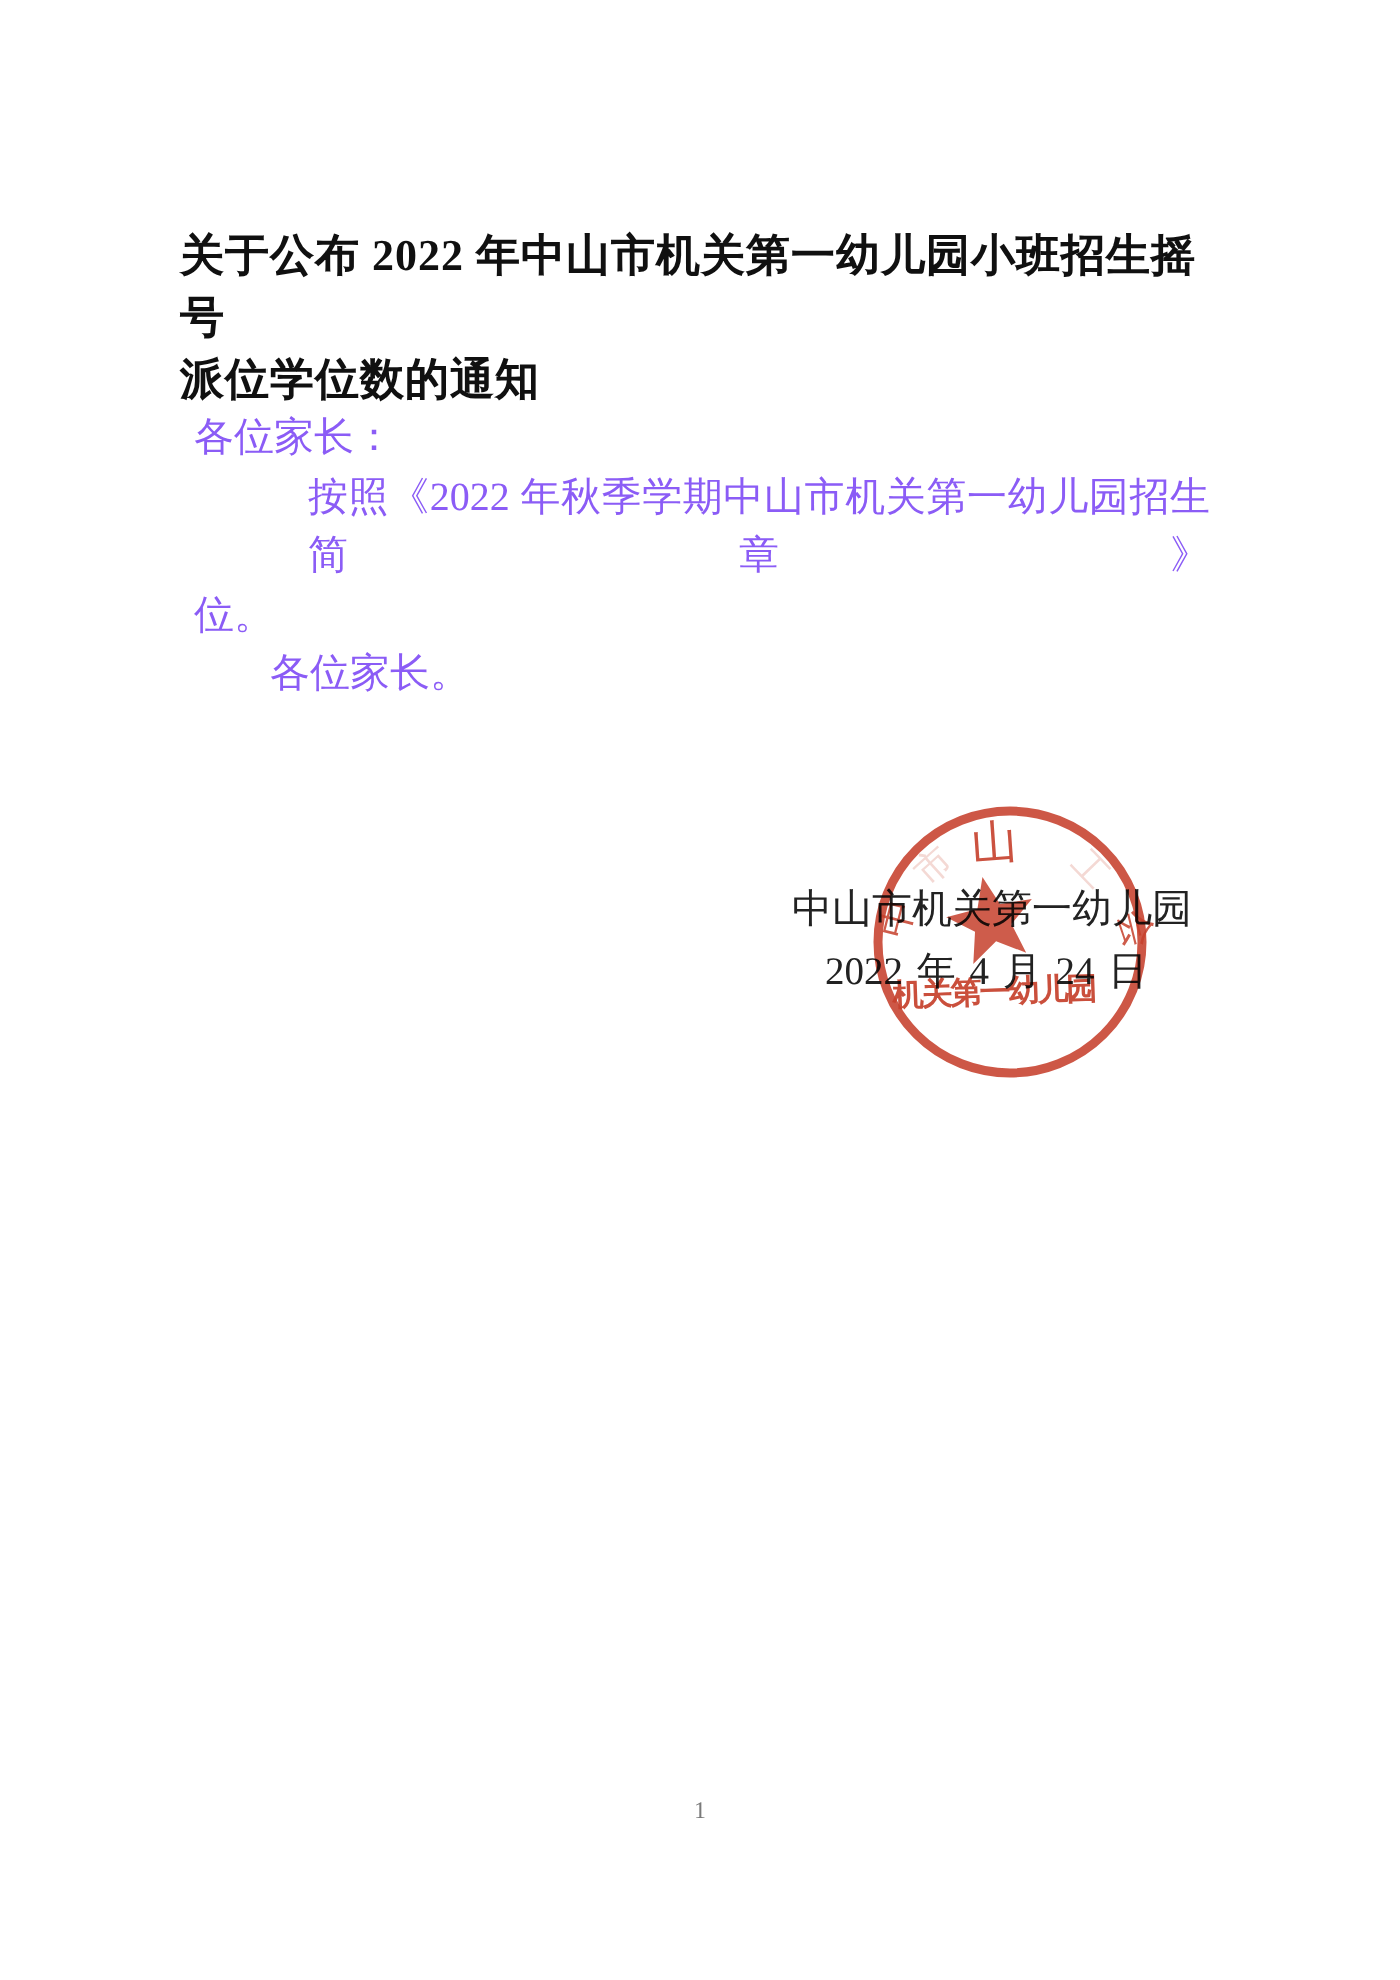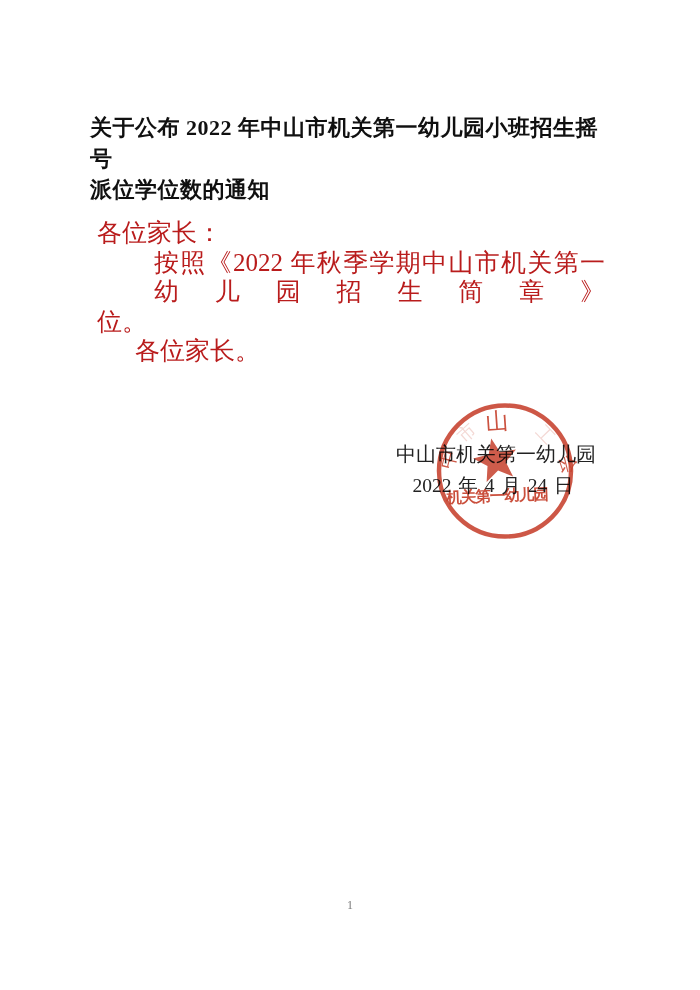--- a/index.html
+++ b/index.html
@@ -17,24 +17,24 @@
     position: absolute;
     left: 90px; top: 112px; width: 512px;
     font-weight: bold;
     font-size: 22px;
     line-height: 31px;
     color: #101010;
     letter-spacing: 0.5px;
   }
   .body-block {
     position: absolute;
-    left: 97px; top: 218px; width: 508px;
-    font-size: 25px;
+    left: 97px; top: 205px; width: 508px;
+    font-size: 20px;
     line-height: 29.6px;
-    color: #b91c1c;
+    color: #8b5cf6;
   }
   .line { white-space: nowrap; }
   .line.indent { padding-left: 38px; }
   .line.fill {
     white-space: normal;
     text-align: justify;
     text-align-last: justify;
     margin-left: 19px;
   }
   .signature {

